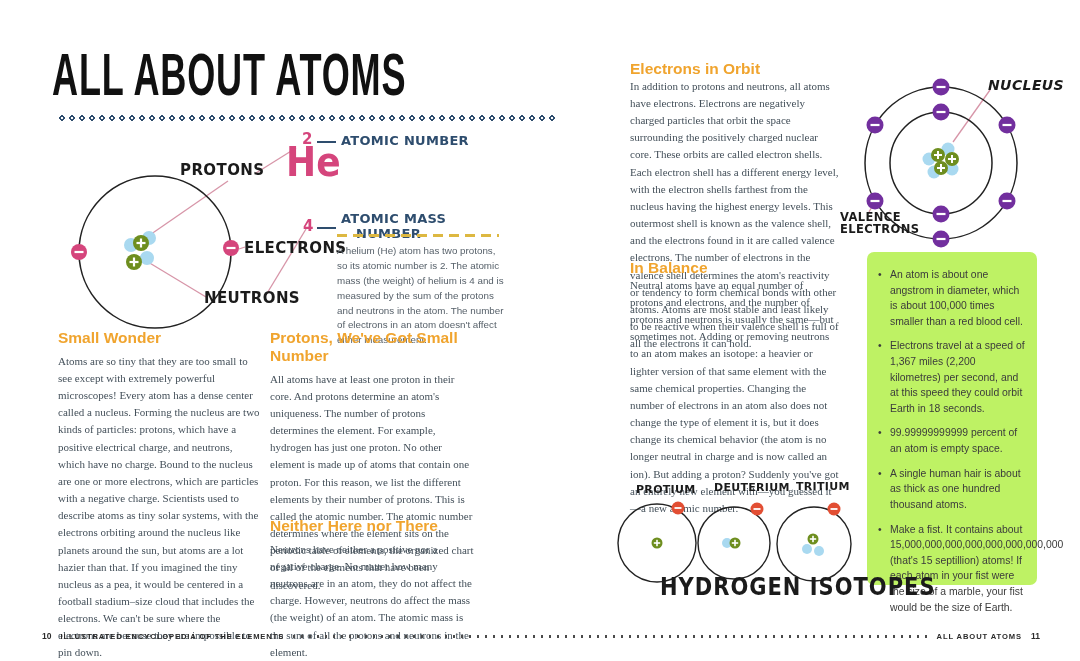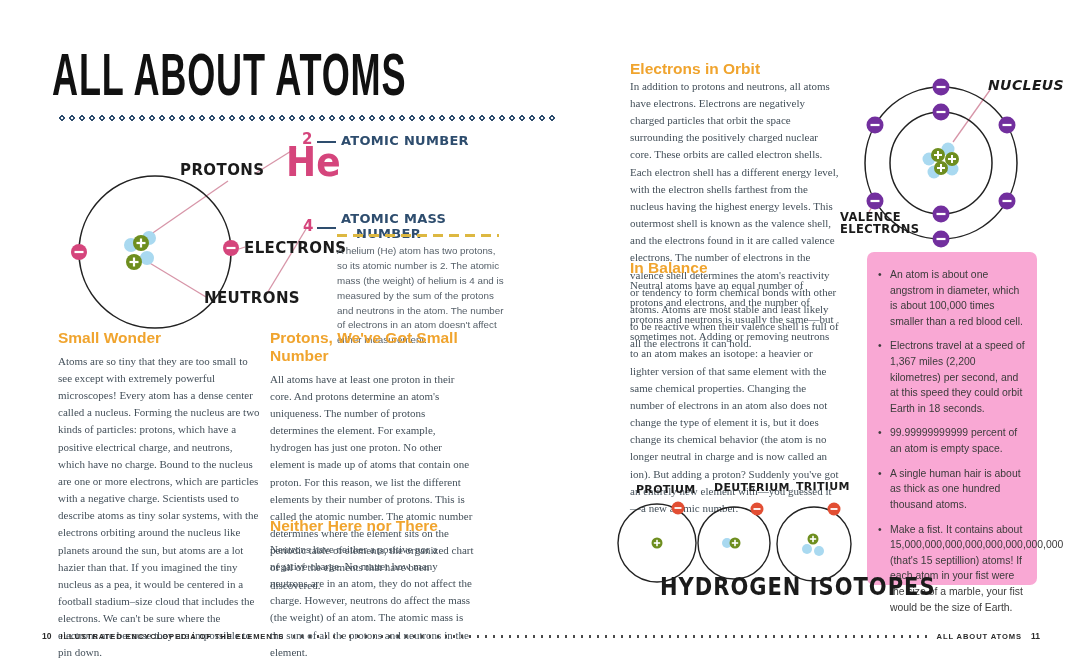--- a/index.html
+++ b/index.html
@@ -33,21 +33,21 @@
   #yellow-dashes{position:absolute;left:337px;top:219px;width:162px;height:3px;
     background:repeating-linear-gradient(90deg,#DDB841 0 10px,transparent 10px 16px);}
   #helium-caption{position:absolute;left:337px;top:229px;width:168px;font-size:9.8px;line-height:1.52;color:#57616a;}
   
   .col{position:absolute;width:204px;}
   .col .heading{margin:0 0 6px 0;}
   .rcol{position:absolute;left:630px;width:209px;}
   
   #facts-box{
     position:absolute;left:867px;top:237px;width:170px;height:333px;
-    background:#f9a8d4;border-radius:7px;box-sizing:border-box;padding:15px 12px 10px 10px;
+    background:#bef264;border-radius:7px;box-sizing:border-box;padding:15px 12px 10px 10px;
   }
   #facts-box ul{margin:0;padding:0;list-style:none;}
   #facts-box li{
     position:relative;padding-left:13px;margin-bottom:9px;
     font-size:10.4px;line-height:1.5;color:#3b3b3b;font-family:"Liberation Sans",sans-serif;
   }
   #facts-box li::before{content:"•";position:absolute;left:1px;top:0;color:#3b3b3b;}
   
   .iso-label{position:absolute;font-family:"DejaVu Sans",sans-serif;font-weight:bold;font-size:11px;color:#1b1b1b;letter-spacing:.3px;}
   #isotopes-title{

